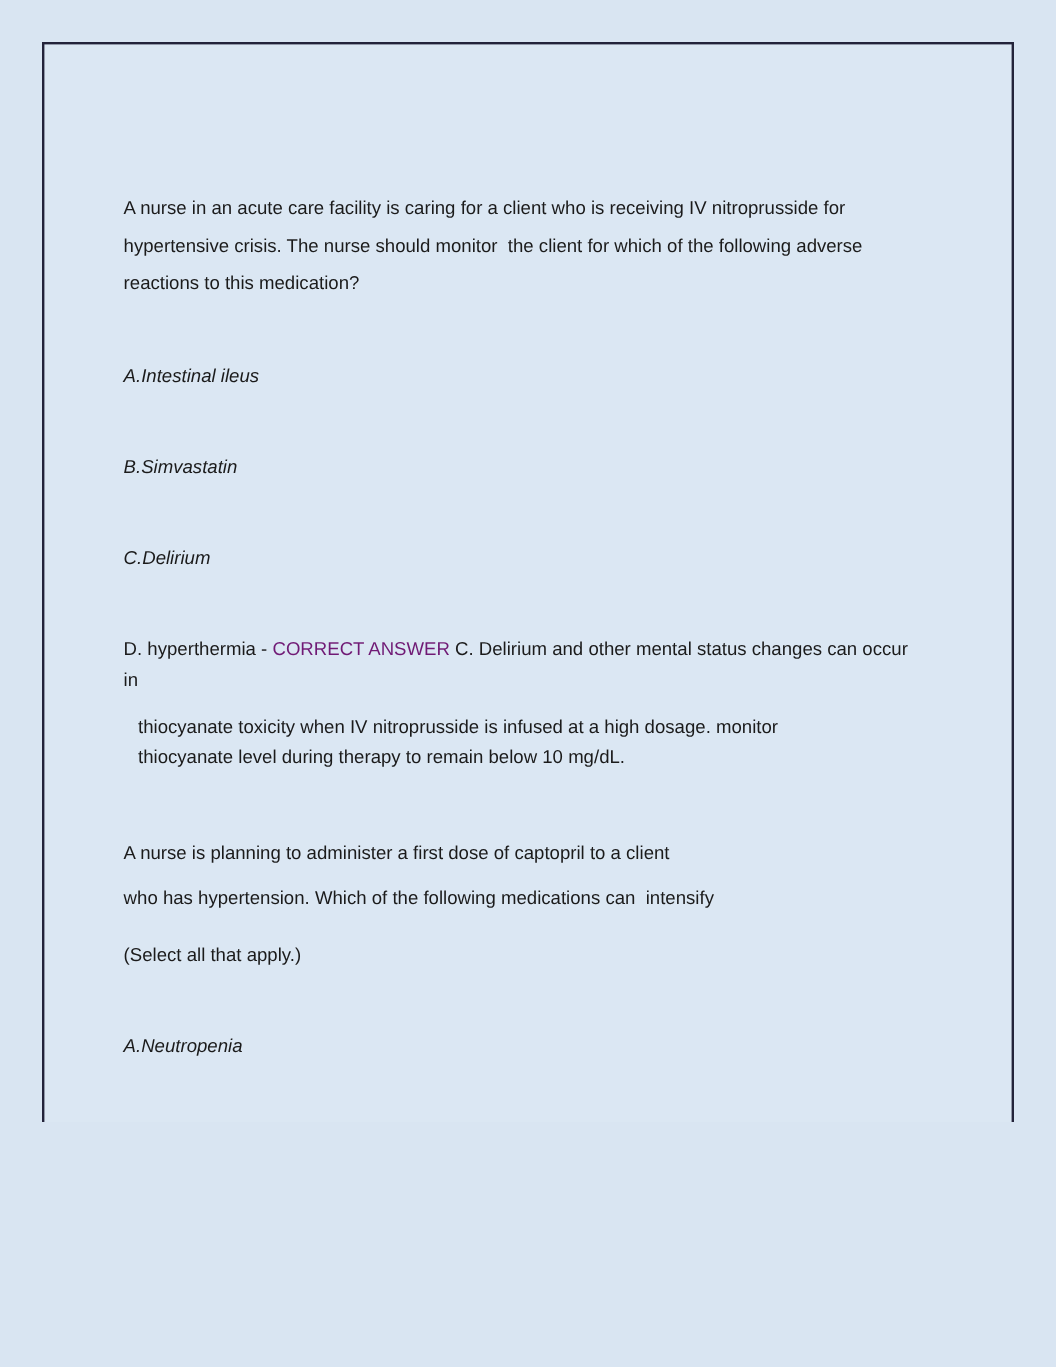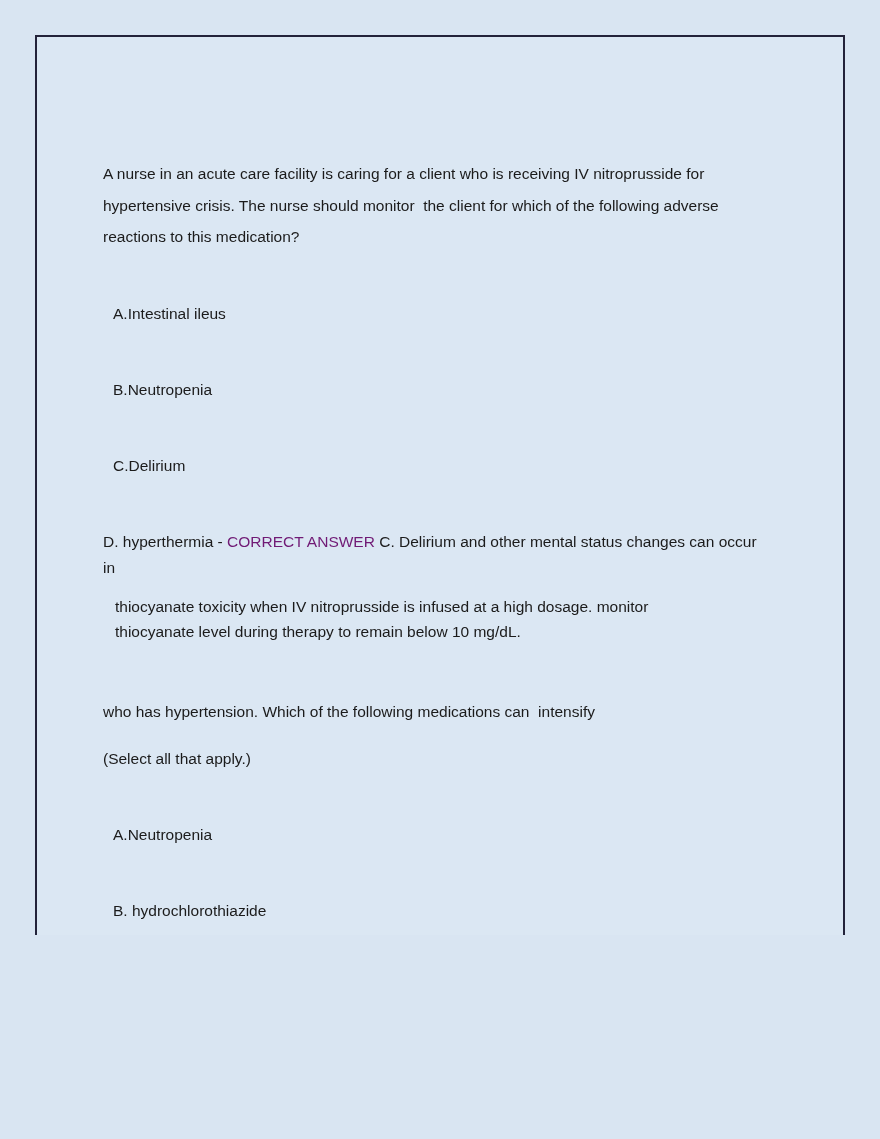--- a/index.html
+++ b/index.html
@@ -31,22 +31,23 @@
     padding: 121px 78px 0 66px;
     color: #1b1b1b;
     font-size: 15.5px;
   }
   .content p, .content div.line { white-space: pre-wrap; }
   .q-prompt {
     margin: 0;
     line-height: 31.5px;
   }
   .opt {
-    margin: 45px 0 0 10px;
+    margin: 45px 0 0 0;
     line-height: 31px;
+    font-style: italic;
   }
   .answer {
     margin: 48px 0 0 0;
     line-height: 26px;
   }
   .marker { color: #701a75; }
   .detail-group {
     margin: 13px 0 0 12px;
     line-height: 25.5px;
   }
@@ -64,32 +65,33 @@
 <body>
 
 <div class="page">
   <div class="sheet">
     <div class="content">
 
       <p class="q-prompt">A nurse in an acute care facility is caring for a client who is receiving IV nitroprusside for hypertensive crisis. The nurse should monitor  the client for which of the following adverse reactions to this medication?</p>
 
       <p class="opt">A.Intestinal ileus</p>
 
-      <p class="opt">B.Neutropenia</p>
+      <p class="opt">B.Simvastatin</p>
 
       <p class="opt">C.Delirium</p>
 
       <p class="answer"><span>D. hyperthermia - </span><span class="marker">CORRECT ANSWER</span><span> C. Delirium and other mental status changes can occur in</span></p>
 
       <div class="detail-group">
         <p>thiocyanate toxicity when IV nitroprusside is infused at a high dosage. monitor</p>
         <p>thiocyanate level during therapy to remain below 10 mg/dL.</p>
       </div>
 
       <div class="q2-block">
+        <div class="line">A nurse is planning to administer a first dose of captopril to a client</div>
         <div class="line">who has hypertension. Which of the following medications can  intensify</div>
       </div>
 
       <p class="note">(Select all that apply.)</p>
 
       <p class="opt">A.Neutropenia</p>
 
       <p class="opt">B. hydrochlorothiazide</p>
 
     </div>

